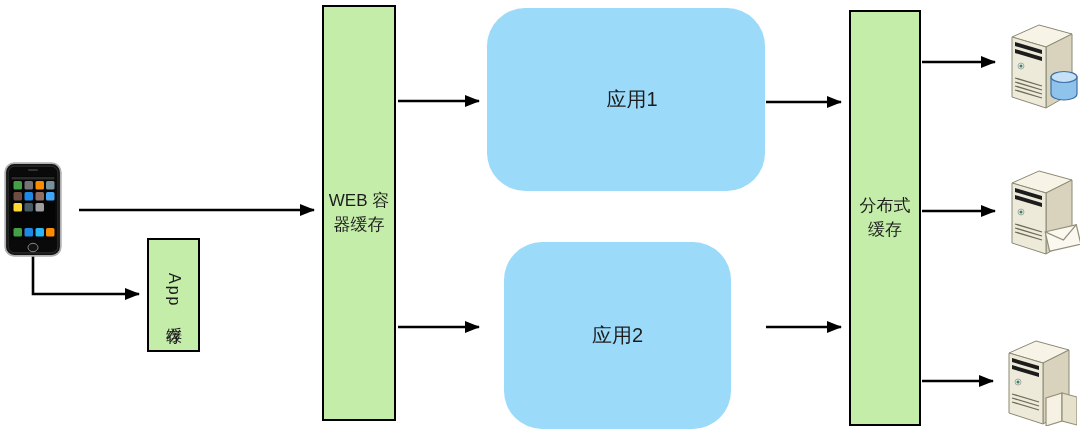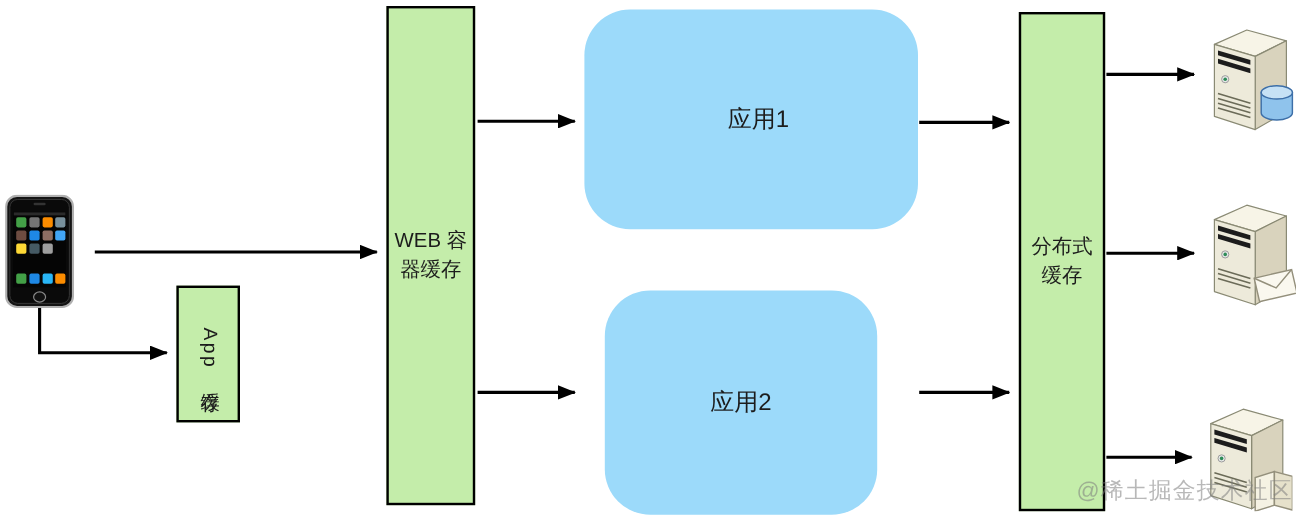--- a/index.html
+++ b/index.html
@@ -174,15 +174,14 @@
       <line x1="13" y1="58" x2="40" y2="66"></line>
       <line x1="13" y1="62" x2="40" y2="70"></line>
       <line x1="13" y1="66" x2="40" y2="74"></line>
     </g>
     <g>
       <path d="M47,62 L47,90 L63,85 L63,57 Z" fill="#f5f2e3" stroke="#94907c" stroke-width="1.2"></path>
       <path d="M63,57 L63,85 L78,89 L78,61 Z" fill="#e6e1cb" stroke="#94907c" stroke-width="1.2"></path>
     </g>
   </svg>
 
-  <div class="watermark">@稀土掘金技术社区</div>
 
 </div>
 
 </body></html>

